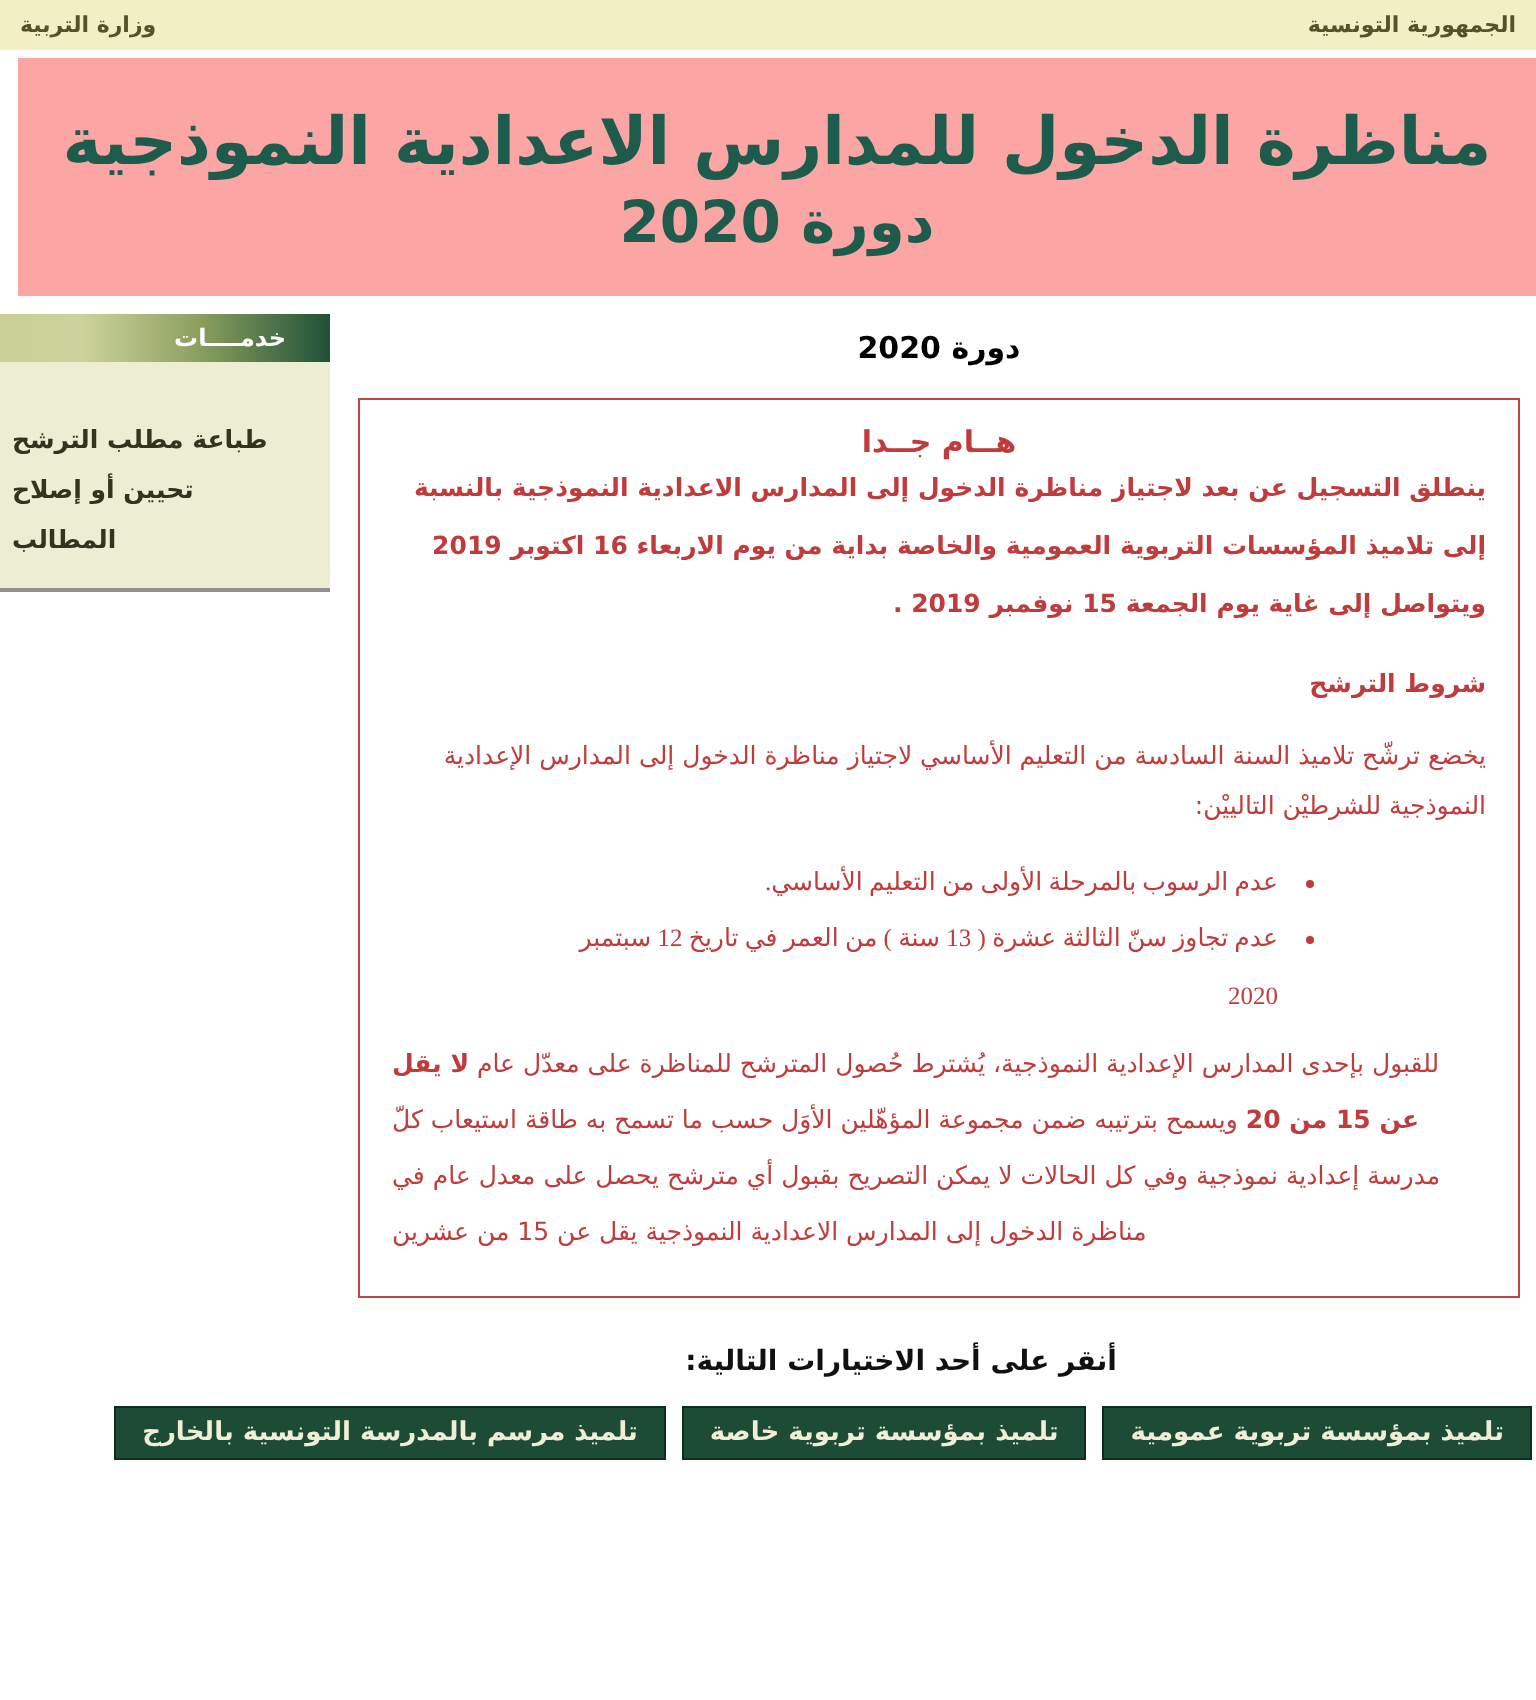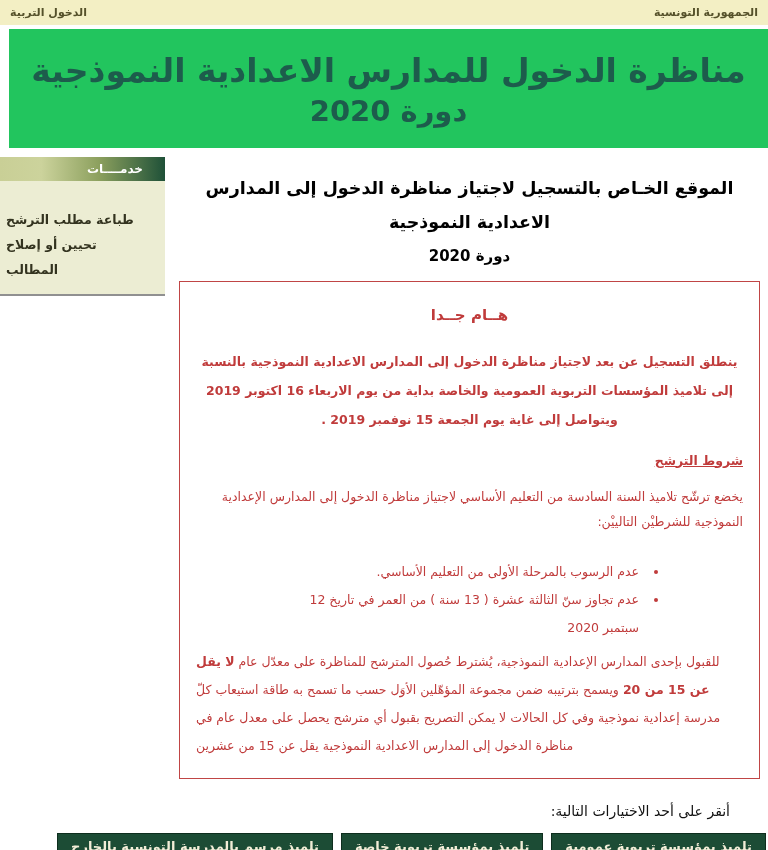--- a/index.html
+++ b/index.html
@@ -13,21 +13,21 @@
   
   .topbar {
     height: 25px; background: #f3efc4;
     display: flex; justify-content: space-between; align-items: center;
     padding: 0 10px;
     font-size: 11px; font-weight: bold; color: #55512a;
   }
   
   .banner {
     margin: 4px 0 0 9px;
-    height: 119px; background: #22c55e;
+    height: 119px; background: #fca5a5;
     display: flex; flex-direction: column; justify-content: center; align-items: center;
     color: #1d5c4c; text-align: center;
   }
   .banner .line1 { font-size: 33px; font-weight: bold; line-height: 1.35; }
   .banner .line2 { font-size: 29px; font-weight: bold; }
   
   .content-row { display: flex; direction: rtl; margin-top: 9px; }
   .main-col { width: 597px; }
   .side-col { width: 165px; margin-right: 6px; }
   
@@ -66,60 +66,59 @@
     margin-top: 8px; text-align: center;
     font-size: 15px; font-weight: bold; color: #000;
   }
   
   .notice {
     margin: 16px 8px 0 8px;
     border: 1px solid #c04545;
     padding: 10px 16px 18px;
     color: #c03b3b; font-size: 12.5px;
   }
-  .notice-heading { text-align: center; font-size: 15px; font-weight: bold; margin-top: 14px; }
-  .notice-intro { margin-top: 24px; font-weight: bold; line-height: 2.3; text-align: center; }
-  .sec-heading { margin-top: 18px; font-weight: bold; text-decoration: underline; }
+  .notice-heading { text-align: center; font-size: 15px; font-weight: bold; margin-top: 2px; }
+  .notice-intro { margin-top: 0; font-weight: bold; line-height: 2.3; text-align: right; }
+  .sec-heading { margin-top: 18px; font-weight: bold; }
   .sec-intro { margin-top: 16px; line-height: 2; }
-  .cond-list { margin: 24px auto 0; width: 70%; padding-right: 18px; line-height: 2.25; }
+  .cond-list { margin: 12px auto 0; width: 70%; padding-right: 18px; line-height: 2.25; font-family: Liberation Serif, serif; }
   .cond-list li { padding-right: 4px; }
   .acc-par { margin-top: 6px; line-height: 2.25; text-align: left; }
   .acc-bold { font-weight: bold; }
   
   .choices-label {
     margin: 24px 38px 0 0;
-    font-size: 14px; font-weight: normal; color: #111; text-align: right;
+    font-size: 14px; font-weight: bold; color: #111; text-align: center;
   }
   .choices-row { display: flex; direction: rtl; gap: 8px; margin: 14px 2px 0 0; }
   .choice-btn {
     background: #1c4c35; border: 1px solid #0e2e1e;
     color: #f2edd7; font-family: "DejaVu Sans", sans-serif;
     font-size: 13px; font-weight: bold;
     padding: 5px 13px; cursor: pointer; white-space: nowrap;
   }
 </style>
 </head>
 <body>
 
 <div class="topbar">
   <span>الجمهورية التونسية</span>
-  <span>الدخول التربية</span>
+  <span>وزارة التربية</span>
 </div>
 
 <div class="banner">
   <div class="line1">مناظرة الدخول للمدارس الاعدادية النموذجية</div>
   <div class="line2">دورة 2020</div>
 </div>
 
 <div class="content-row">
 
   <div class="main-col">
 
 
-    <div class="page-title">الموقع الخـاص بالتسجيل لاجتياز مناظرة الدخول إلى المدارس الاعدادية النموذجية</div>
     <div class="page-subtitle">دورة 2020</div>
 
     <div class="notice">
       <div class="notice-heading">هــام جــدا</div>
       <p class="notice-intro">ينطلق التسجيل عن بعد لاجتياز مناظرة الدخول إلى المدارس الاعدادية النموذجية بالنسبة إلى تلاميذ المؤسسات التربوية العمومية والخاصة بداية من يوم الاربعاء 16 اكتوبر 2019 ويتواصل إلى غاية يوم الجمعة 15 نوفمبر 2019 .</p>
 
       <div class="sec-heading">شروط الترشح</div>
       <p class="sec-intro">يخضع ترشّح تلاميذ السنة السادسة من التعليم الأساسي لاجتياز مناظرة الدخول إلى المدارس الإعدادية النموذجية للشرطيْن التالييْن:</p>
 
       <ul class="cond-list">

